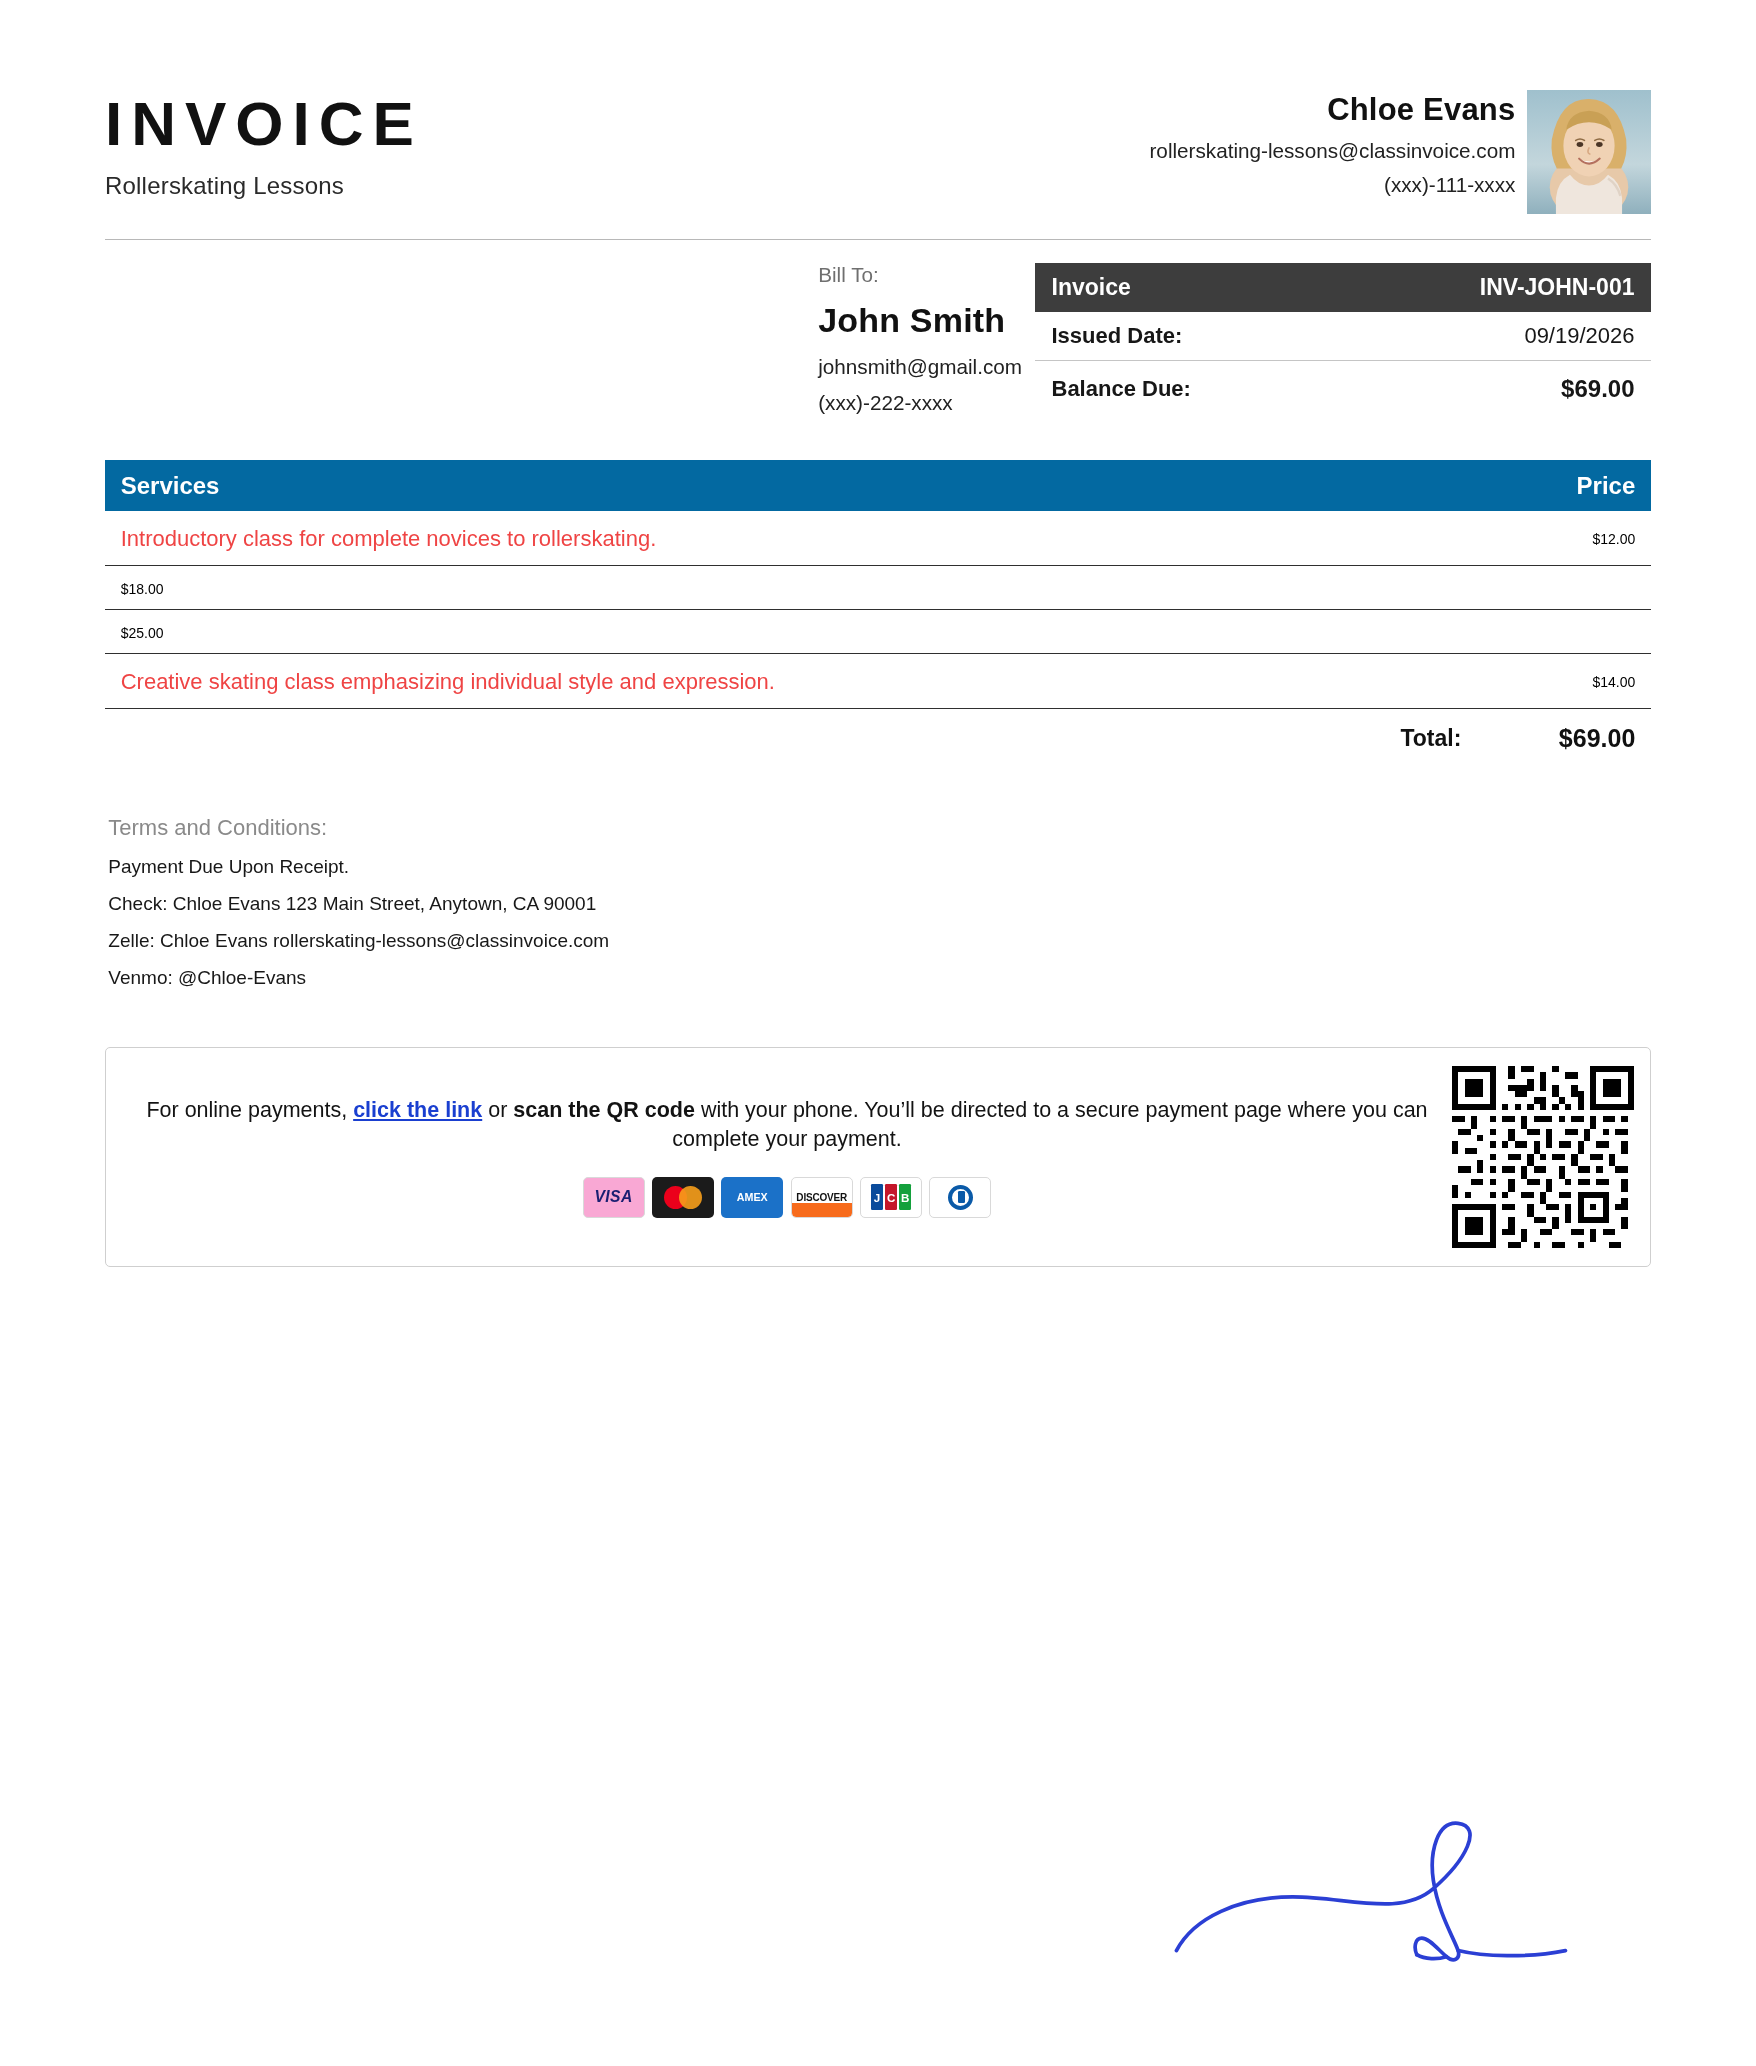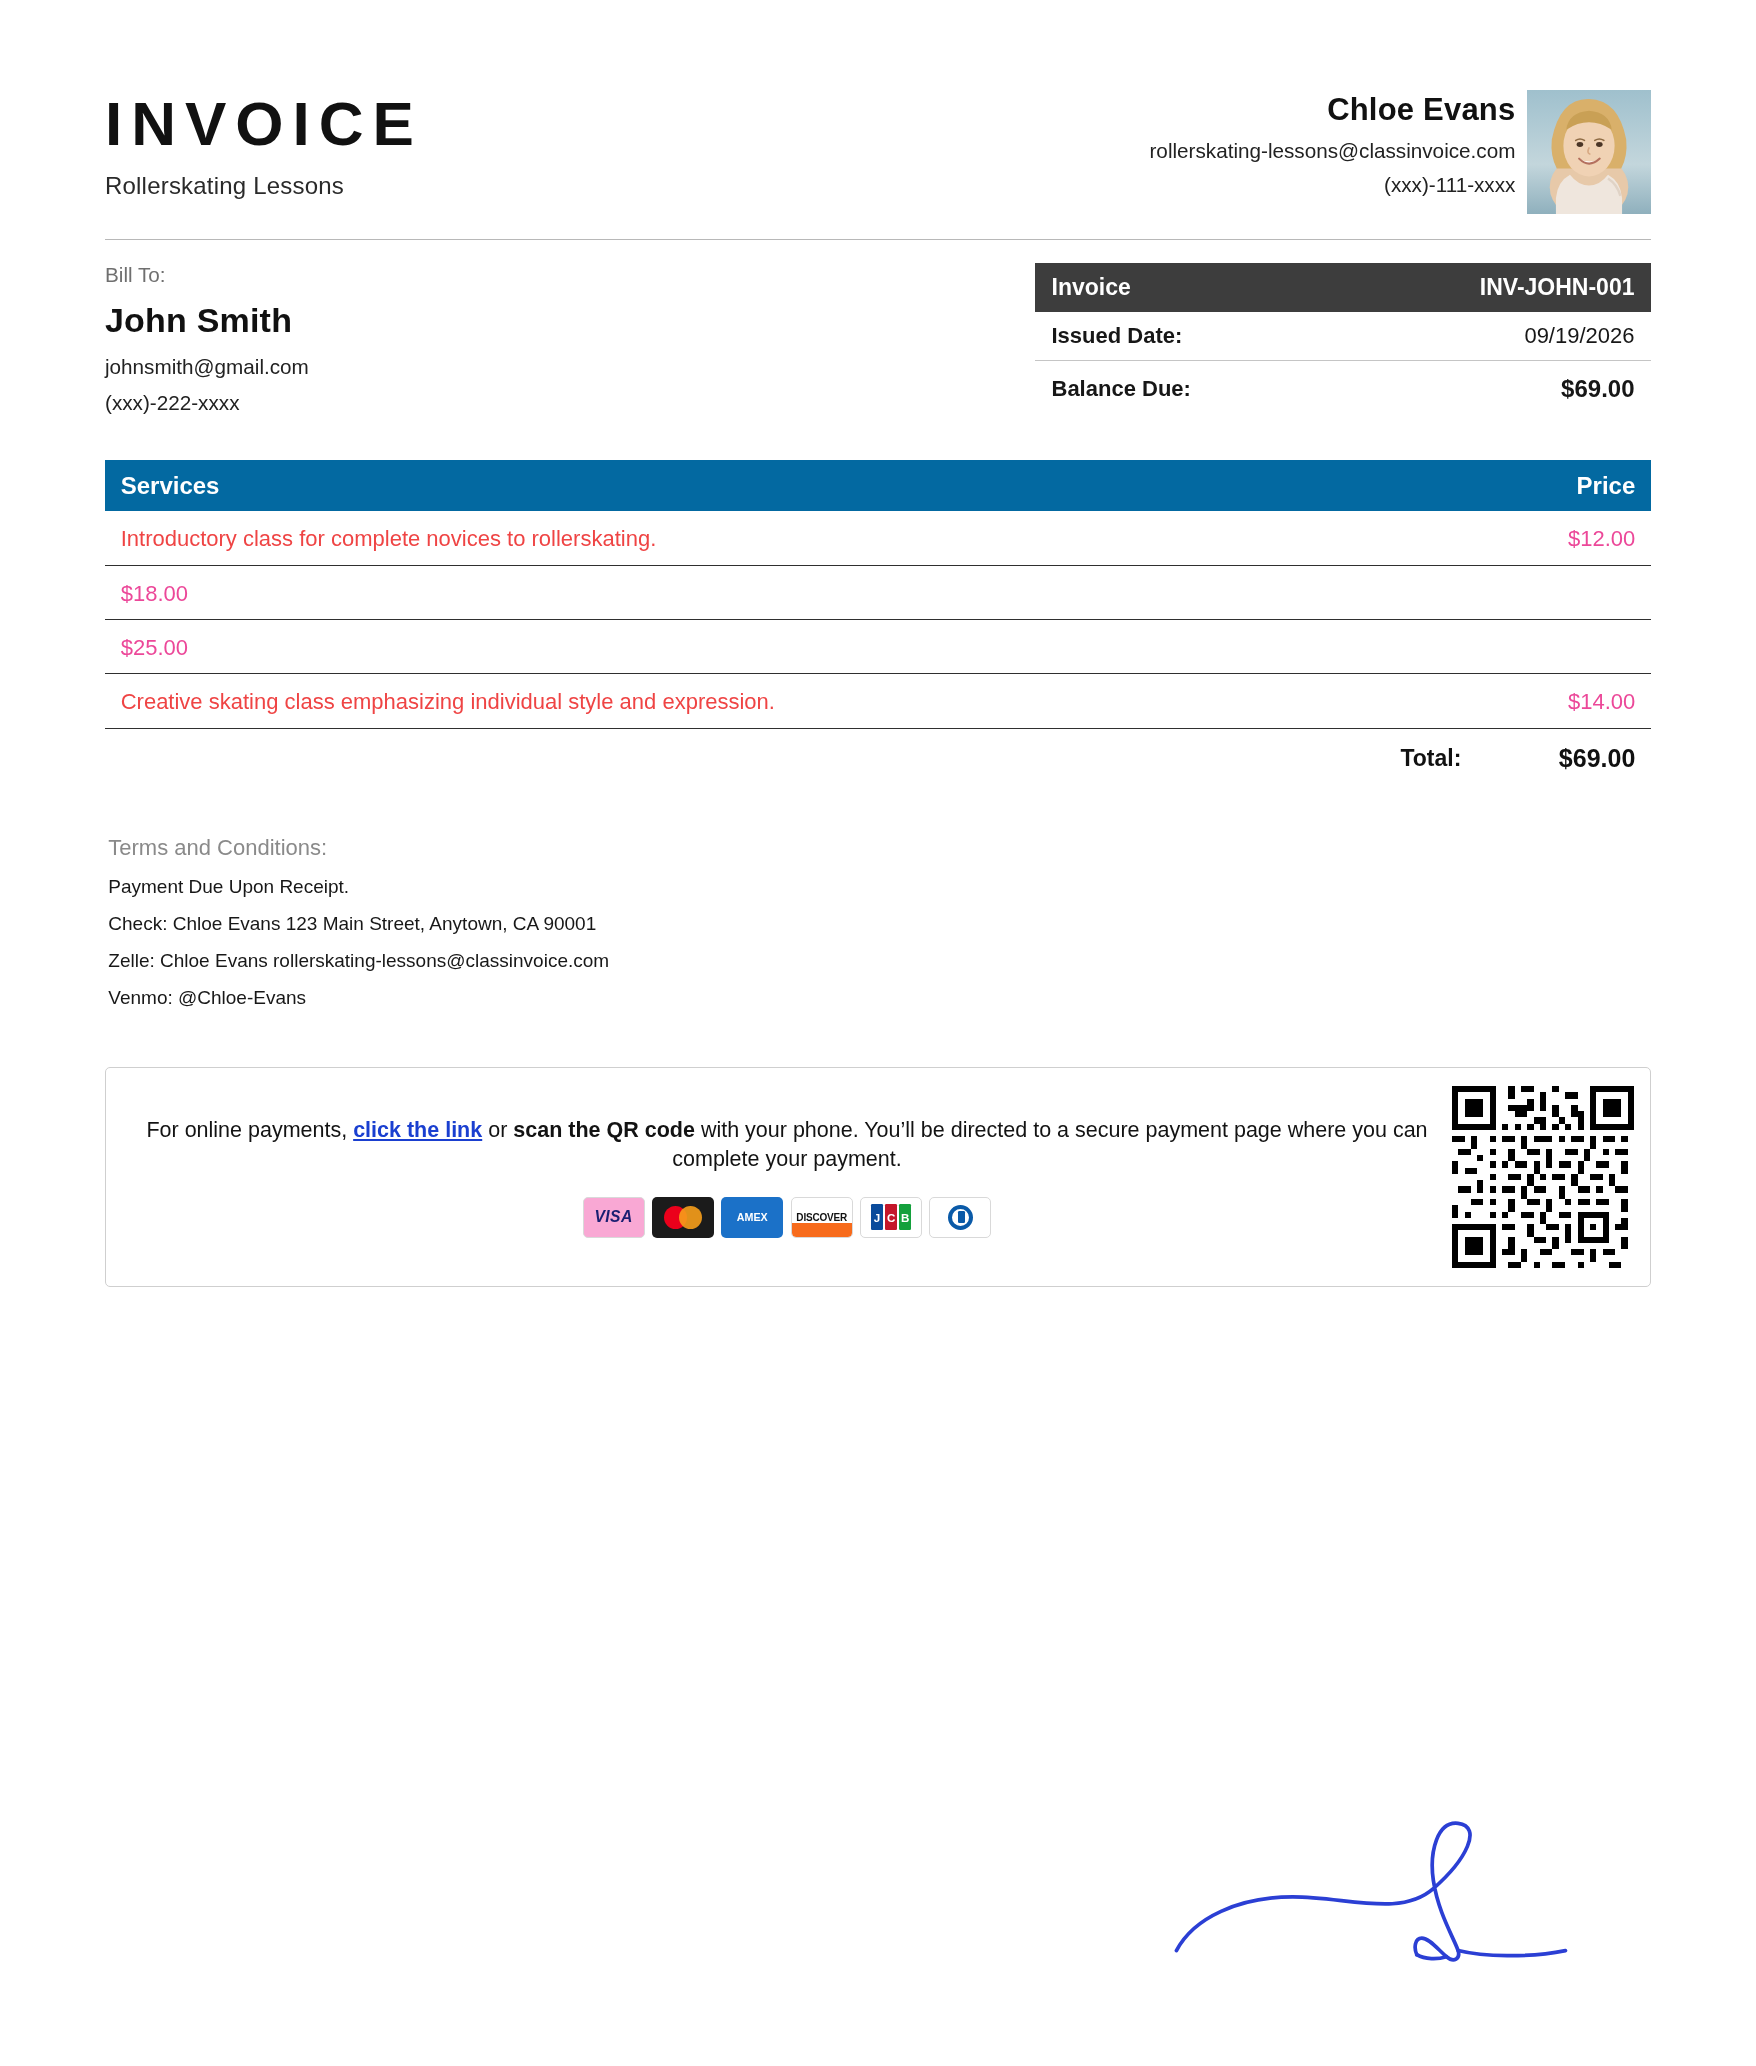--- a/index.html
+++ b/index.html
@@ -82,21 +82,21 @@
 
   .rule {
     height: 1.7px;
     background: #b8b8b8;
     margin-top: 25px;
   }
 
   
   .info-row {
     display: flex;
-    justify-content: space-between;
+    justify-content: flex-end;
     margin-top: 23px;
     gap: 13px;
   }
   .bill-to-label {
     font-size: 20.7px;
     color: #6f6f6f;
   }
   .bill-to-name {
     font-size: 34px;
     font-weight: 700;
@@ -160,21 +160,21 @@
   .table-head .c2 { font-size: 24px; font-weight: 700; }
   .t-row {
     display: flex;
     justify-content: space-between;
     align-items: center;
     padding: 15px 15.7px 12.4px 15.7px;
     border-bottom: 1.7px solid #2f2f2f;
     box-sizing: border-box;
   }
   .t-row .desc { font-size: 22px; color: #ef4444; }
-  .t-row .price { font-size: 22px; color: #ec4899; }
+  .t-row .price { font-size: 14px; color: #000000; }
   .total-row {
     display: flex;
     justify-content: flex-end;
     align-items: center;
     padding: 15px 15.7px 0 15.7px;
     gap: 50px;
   }
   .total-row .label { font-size: 23px; font-weight: 700; color: #111111; }
   .total-row .value { font-size: 25px; font-weight: 700; color: #111111; min-width: 124px; text-align: right; }
 

